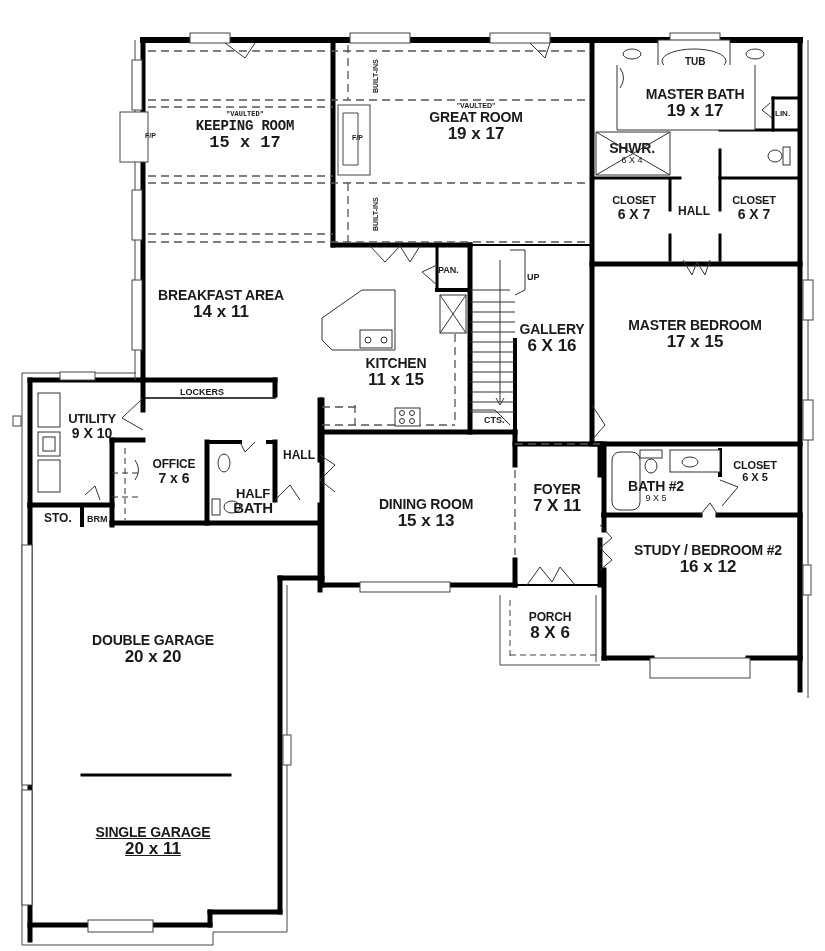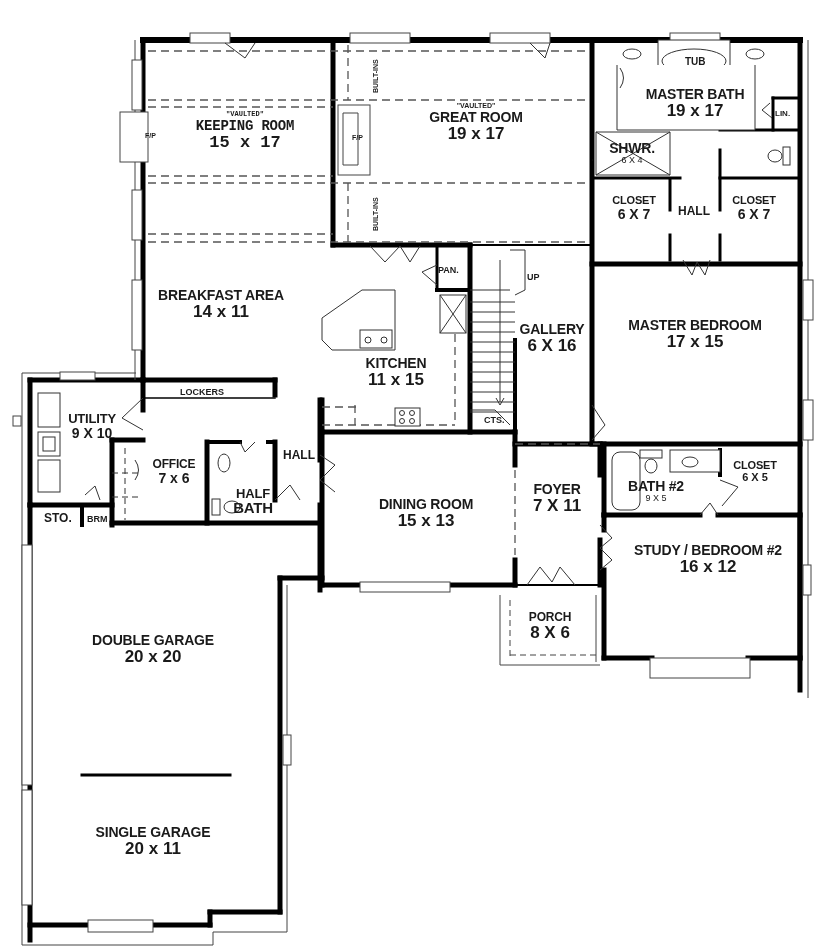--- a/index.html
+++ b/index.html
@@ -339,16 +339,16 @@
 </div>
 <div class="lbl" style="left:550px; top:611px;">
   <span class="nm" style="font-size:12px;">PORCH</span>
   <span class="dm">8 X 6</span>
 </div>
 
 <div class="lbl" style="left:153px; top:633px;">
   <span class="nm">DOUBLE GARAGE</span>
   <span class="dm">20 x 20</span>
 </div>
-<div class="lbl" style="left:153px; top:825px;">
+<div class="lbl" style="left:153px; top:825px;text-decoration:underline;">
   <span class="nm">SINGLE GARAGE</span>
   <span class="dm">20 x 11</span>
 </div>
 
 </body></html>

